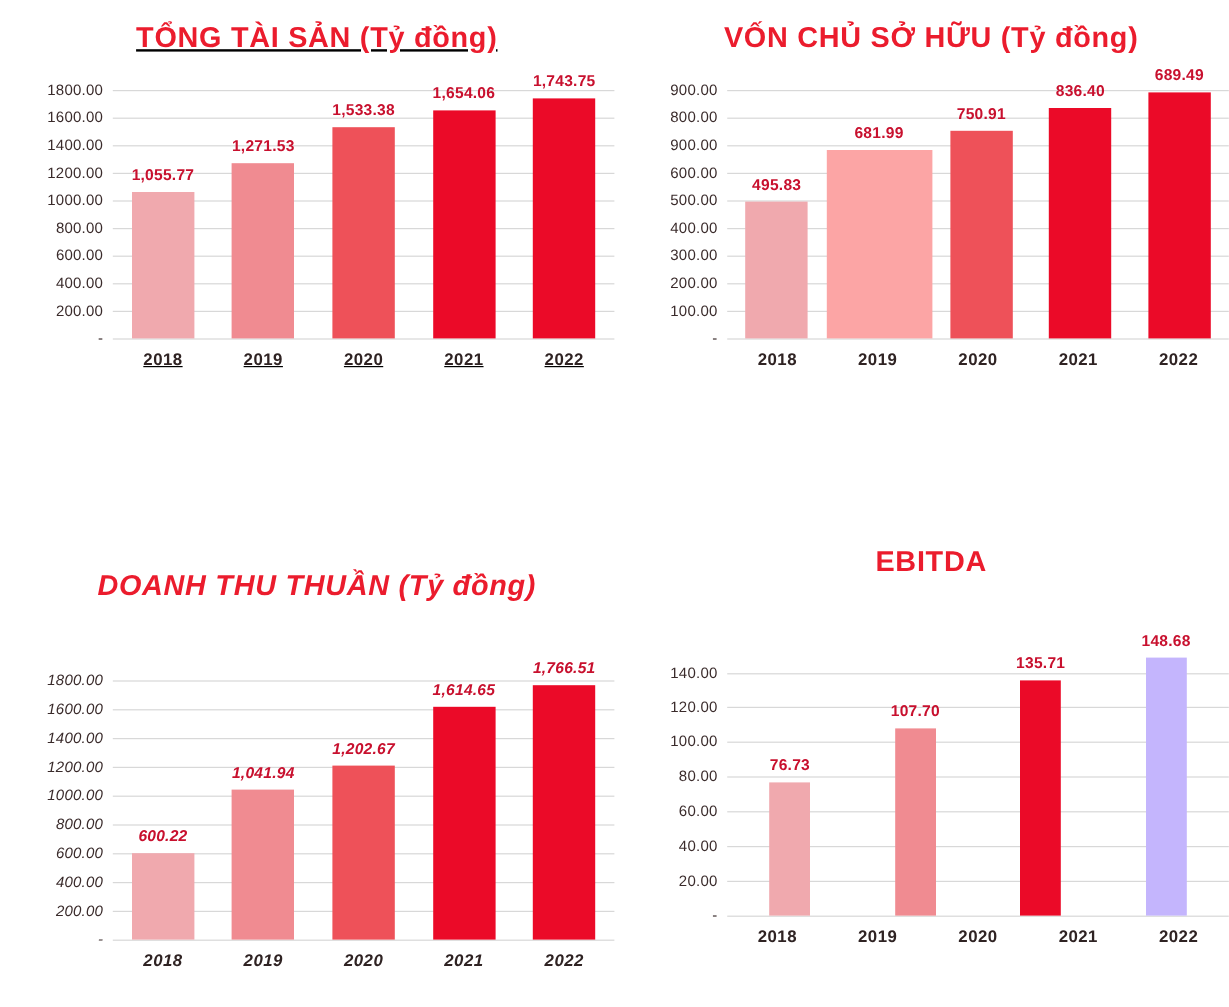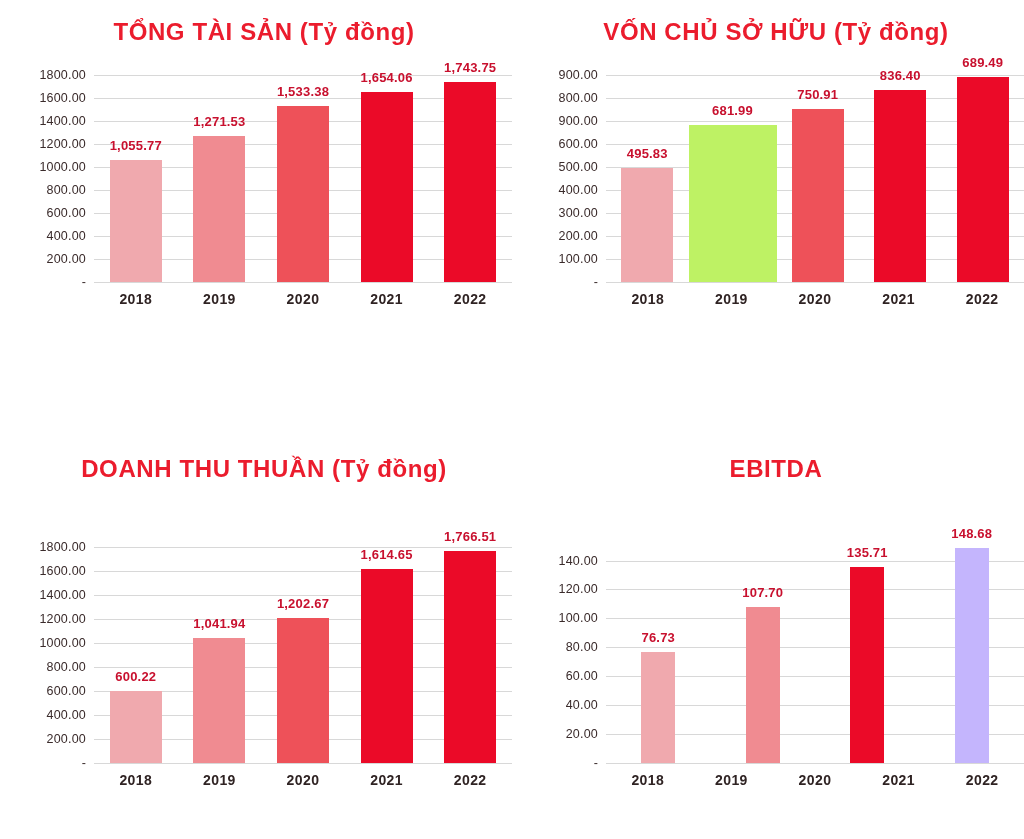--- a/index.html
+++ b/index.html
@@ -17,23 +17,23 @@
     position: relative;
     width: 1024px;
     height: 839px;
     background: #ffffff;
   }
   .panel {
     position: absolute;
     box-sizing: border-box;
   }
   
-  #panel-total-assets   { left: 16px;  top: 18px;  width: 496px; height: 320px; }
+  #panel-total-assets   { left: 16px;  top: 18px;  width: 496px; height: 320px; text-decoration: underline; }
   #panel-equity         { left: 528px; top: 18px;  width: 496px; height: 320px; }
-  #panel-net-revenue    { left: 16px;  top: 455px; width: 496px; height: 356px; }
+  #panel-net-revenue    { left: 16px;  top: 475px; width: 496px; height: 356px; font-style: italic; }
   #panel-ebitda         { left: 528px; top: 455px; width: 496px; height: 356px; }
 
   .chart-title {
     text-align: center;
     color: #EB1C2D;
     font-weight: bold;
     font-size: 24px;
     letter-spacing: 0.6px;
     line-height: 1.15;
     margin: 0 0 18px 0;
@@ -228,21 +228,21 @@
           <div class="gridline" style="top: 78.9474%;"></div>
           <div class="gridline" style="top: 89.4737%;"></div>
           <div class="gridline" style="top: 100%;"></div>
           <div class="bars">
             <div class="bar-slot">
               <div class="bar" style="height: 52.1926%; background: rgb(240, 169, 174);">
                 <div class="bar-value">495.83</div>
               </div>
             </div>
             <div class="bar-slot">
-              <div class="bar" style="height: 71.7884%; background: #bef264; padding-left: 36px;">
+              <div class="bar" style="height: 71.7884%; background: #fca5a5; padding-left: 36px;">
                 <div class="bar-value">681.99</div>
               </div>
             </div>
             <div class="bar-slot">
               <div class="bar" style="height: 79.0432%; background: rgb(238, 81, 89);">
                 <div class="bar-value">750.91</div>
               </div>
             </div>
             <div class="bar-slot">
               <div class="bar" style="height: 88.0421%; background: rgb(235, 10, 40);">

